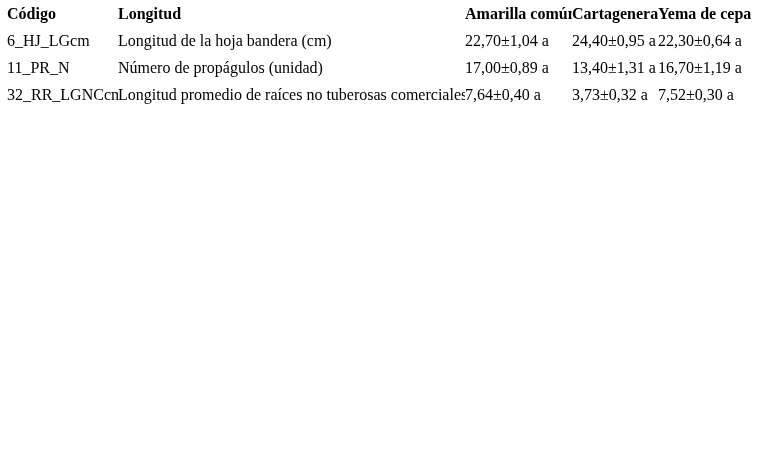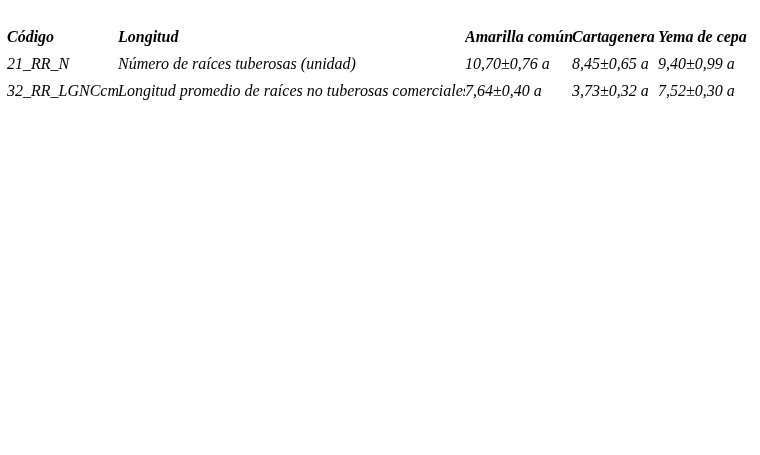--- a/index.html
+++ b/index.html
@@ -9,22 +9,21 @@
   }
   body {
     width: 760px;
     height: 455px;
     overflow: hidden;
     font-family: "Liberation Serif", "DejaVu Serif", serif;
     font-size: 16px;
     color: #000000;
   }
   .page {
-    padding: 23px 0 0 7px;
-    font-style: italic;
+    padding: 0 0 0 7px;
   }
   table.data-table {
     border-collapse: collapse;
     table-layout: fixed;
     width: 751px;
   }
   table.data-table col.c-codigo   { width: 111px; }
   table.data-table col.c-variable { width: 347px; }
   table.data-table col.c-amarilla { width: 107px; }
   table.data-table col.c-cartagenera { width: 86px; }
@@ -59,25 +58,32 @@
       <tr>
         <th>Código</th>
         <th>Longitud</th>
         <th>Amarilla común</th>
         <th>Cartagenera</th>
         <th>Yema de cepa</th>
       </tr>
     </thead>
     <tbody>
       <tr>
-        <td>21_RR_N</td>
-        <td>Número de raíces tuberosas (unidad)</td>
-        <td>10,70±0,76 a</td>
-        <td>8,45±0,65 a</td>
-        <td>9,40±0,99 a</td>
+        <td>6_HJ_LGcm</td>
+        <td>Longitud de la hoja bandera (cm)</td>
+        <td>22,70±1,04 a</td>
+        <td>24,40±0,95 a</td>
+        <td>22,30±0,64 a</td>
+      </tr>
+      <tr>
+        <td>11_PR_N</td>
+        <td>Número de propágulos (unidad)</td>
+        <td>17,00±0,89 a</td>
+        <td>13,40±1,31 a</td>
+        <td>16,70±1,19 a</td>
       </tr>
       <tr>
         <td>32_RR_LGNCcm</td>
         <td>Longitud promedio de raíces no tuberosas comerciales (cm)</td>
         <td>7,64±0,40 a</td>
         <td>3,73±0,32 a</td>
         <td>7,52±0,30 a</td>
       </tr>
     </tbody>
   </table>

